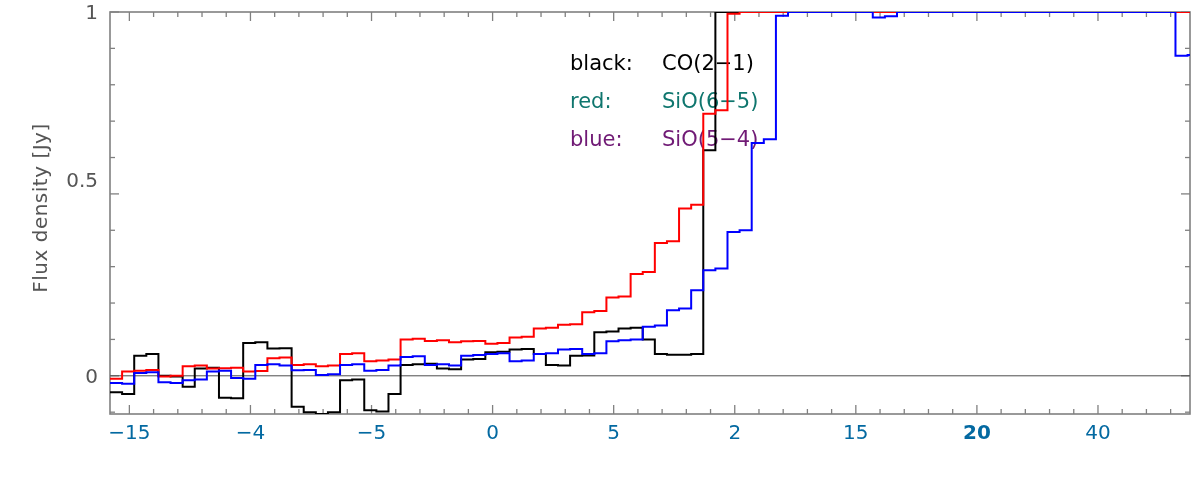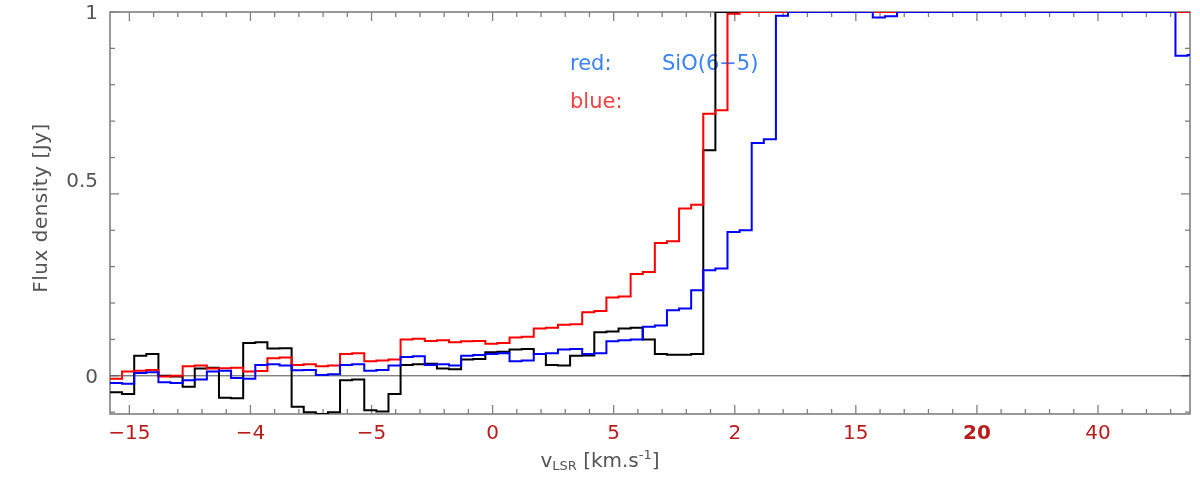--- a/index.html
+++ b/index.html
@@ -26,63 +26,65 @@
     font-size:20px;
     white-space:nowrap;
   }
   .xlabel .sub{font-size:13px;vertical-align:-3px;}
   .xlabel .sup{font-size:13px;vertical-align:8px;}
 
   
   .xticklab{
     position:absolute;
     top:420px;
-    color:#b91c1c;
+    color:#0369a1;
     font-size:20px;
     transform:translateX(-50%);
     white-space:nowrap;
   }
   .yticklab{
     position:absolute;
     color:#555555;
     font-size:20px;
     transform:translateY(-50%);
     text-align:right;
     white-space:nowrap;
   }
 
   
   .legend{position:absolute;left:570px;top:44px;font-size:21px;line-height:38px;}
   .legend .row{display:flex;}
   .legend .key{width:92px;}
   .legend .val{}
   .lg-black{color:#000000;}
-  .lg-red{color:#3b82f6;}
-  .lg-blue{color:#ef4444;}
+  .lg-red{color:#0f766e;}
+  .lg-blue{color:#701a75;}
 
   svg{position:absolute;left:0;top:0;}
 </style>
 </head>
 <body>
 
 <div id="root">
 
   <div class="ylabel">Flux density [Jy]</div>
 
-  <div class="xlabel">
-    <span>v</span><span class="sub">LSR</span><span> [km.s</span><span class="sup">-1</span><span>]</span>
-  </div>
 
   <div class="legend">
+    <div class="row lg-black">
+      <span class="key">black:</span>
+      <span class="val">CO(2−1)</span>
+    </div>
     <div class="row lg-red">
       <span class="key">red:</span>
       <span class="val">SiO(6−5)</span>
     </div>
     <div class="row lg-blue">
       <span class="key">blue:</span>
+      <span class="val">SiO(5−4)</span>
     </div>
   </div>
 
   <div id="xticklabels">
       <div class="xticklab" style="left: 129.372px;">−15</div>
       <div class="xticklab" style="left: 250.448px;">−4</div>
       <div class="xticklab" style="left: 371.525px;">−5</div>
       <div class="xticklab" style="left: 492.601px;">0</div>
       <div class="xticklab" style="left: 613.677px;">5</div>
       <div class="xticklab" style="left: 734.753px;">2</div>

